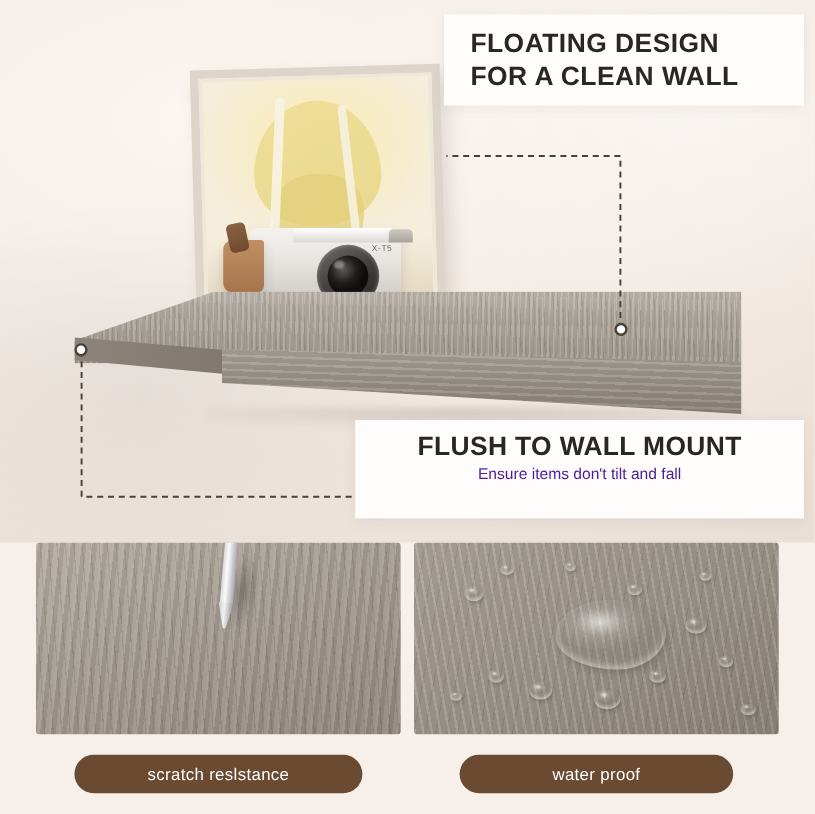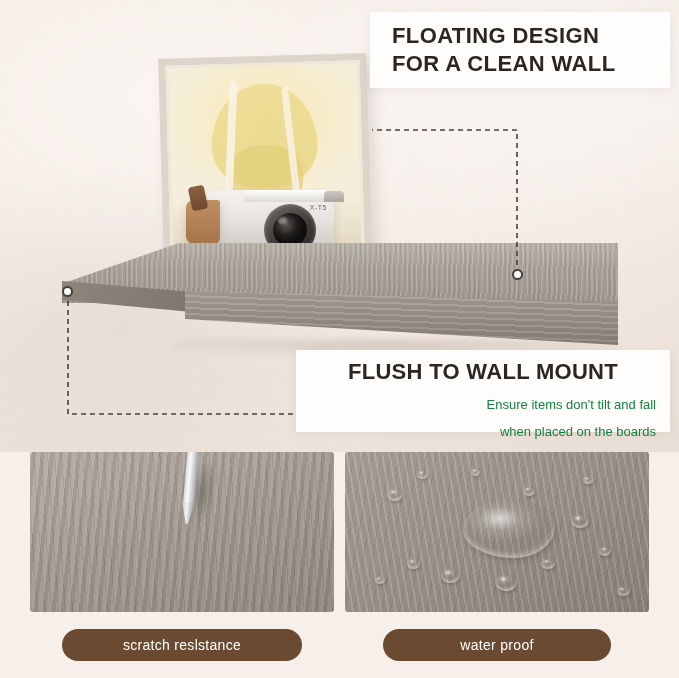--- a/index.html
+++ b/index.html
@@ -259,24 +259,23 @@
   #callout-bottom .title {
     font-size: 22px;
     font-weight: bold;
     color: #2b2622;
     letter-spacing: 0.3px;
     line-height: 28px;
     white-space: nowrap;
   }
   #callout-bottom .sub {
     font-size: 13px;
-    color: #15803d;
+    color: #4c1d95;
     line-height: 17px;
-    margin-top: 10px;
-    text-align: right;
+    margin-top: 0;
   }
 
   
   .dot {
     position: absolute;
     width: 11px; height: 11px;
     border-radius: 50%;
     background: #ffffff;
     border: 2px solid #4a4038;
     box-sizing: border-box;
@@ -430,21 +429,20 @@
     <div class="dot" style="left:62px; top:286px;"></div>
 
     <div class="callout" id="callout-top">
       <div class="line">FLOATING DESIGN</div>
       <div class="line">FOR A CLEAN WALL</div>
     </div>
 
     <div class="callout" id="callout-bottom">
       <div class="title">FLUSH TO WALL MOUNT</div>
       <div class="sub">Ensure items don't tilt and fall</div>
-      <div class="sub">when placed on the boards</div>
     </div>
   </div>
 
   <div id="tiles">
 
     <div class="tile" id="tile-left">
       <div class="wood-a"></div>
       <div class="driver">
         <div class="driver-shadow"></div>
         <div class="driver-shaft"></div>

